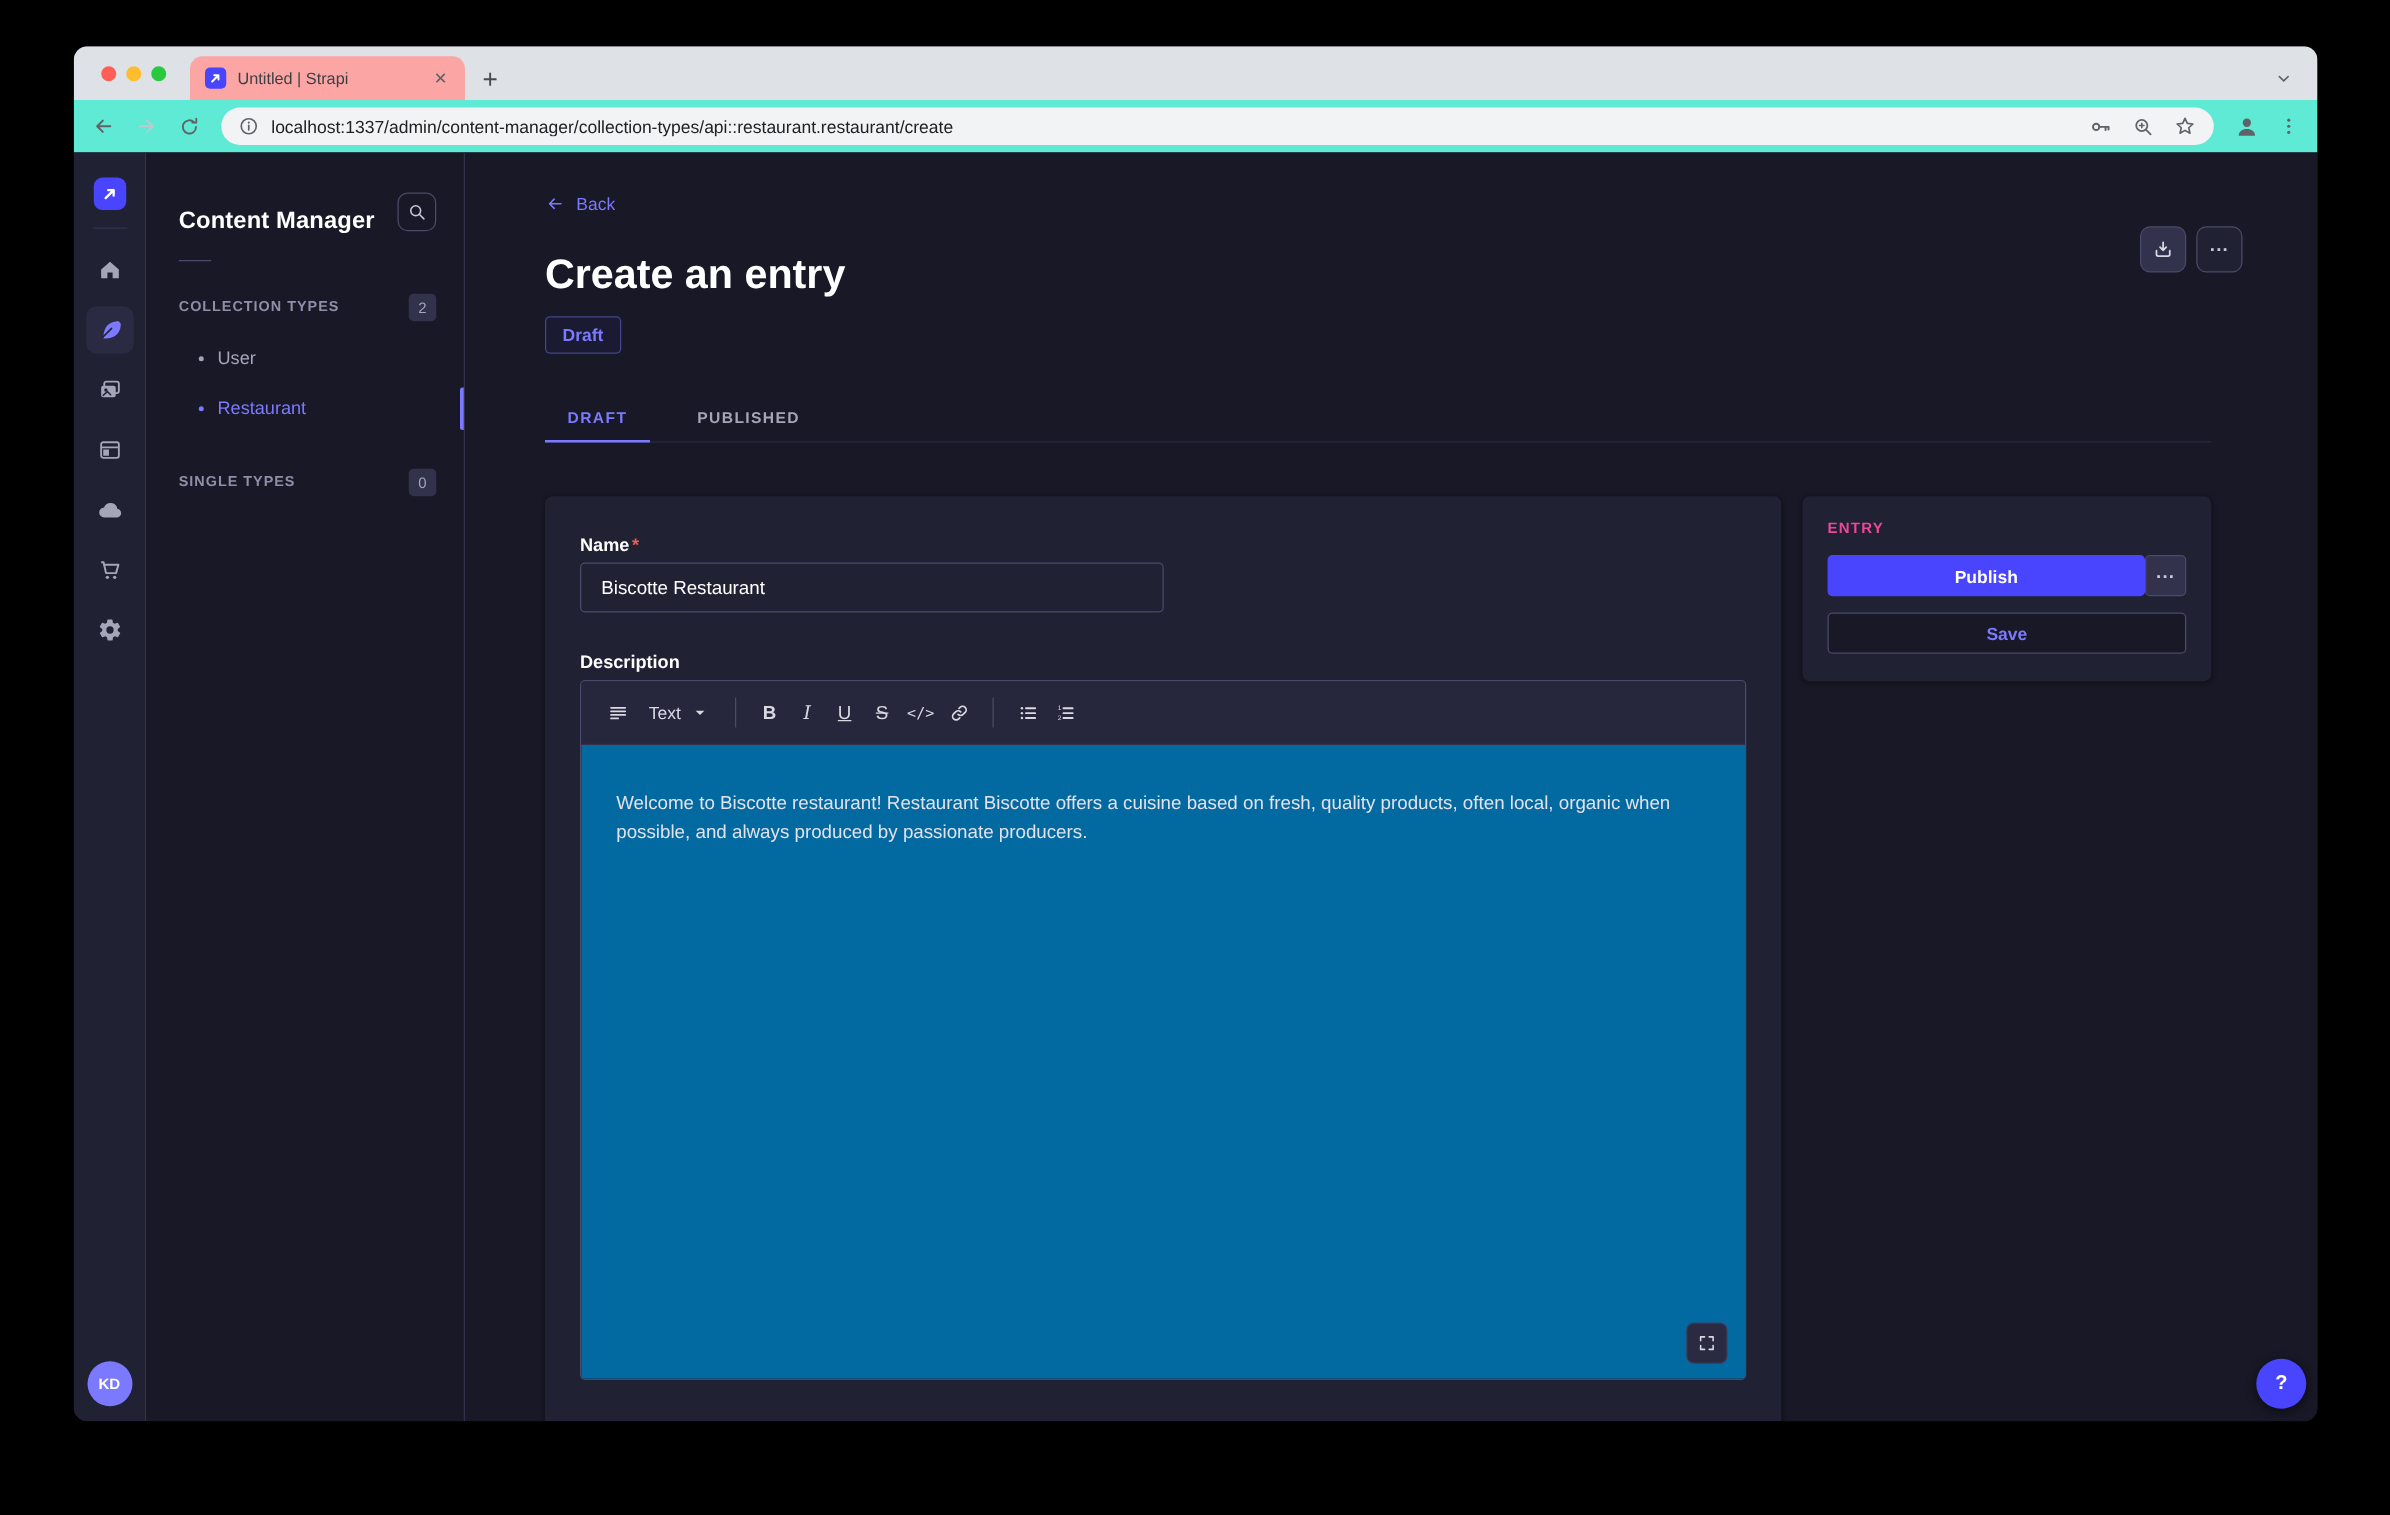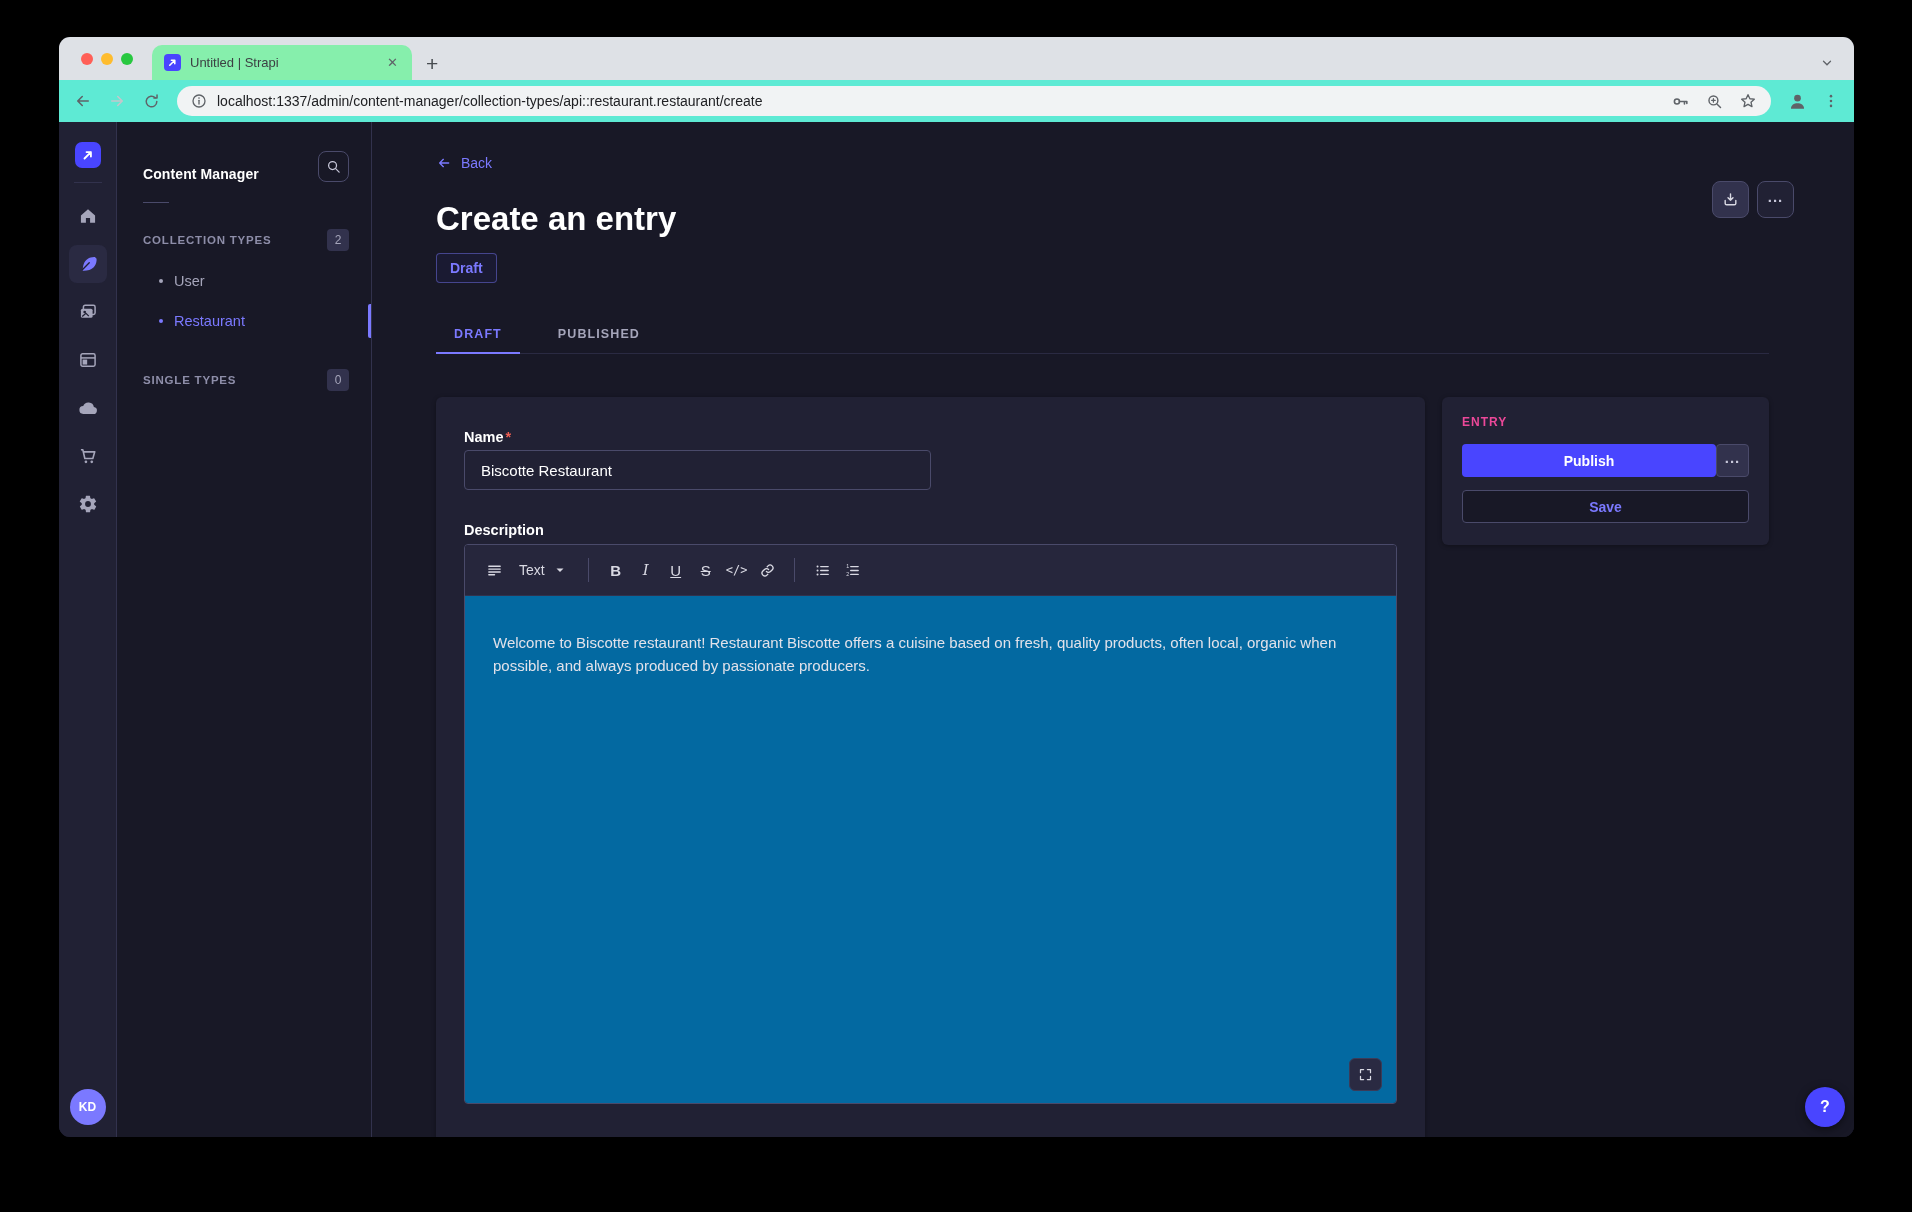--- a/index.html
+++ b/index.html
@@ -8,21 +8,21 @@
 
   
   .window { position:absolute; left:59px; top:37px; width:1795px; height:1100px; border-radius:11px; overflow:hidden; display:flex; flex-direction:column; background:#181826; }
 
   .tabstrip { height:43px; background:#dee1e6; display:flex; align-items:flex-end; flex:none; }
   .traffic { display:flex; gap:8px; align-items:center; padding:0 19px 0 22px; height:43px; }
   .light { width:12px; height:12px; border-radius:50%; display:block; }
   .light.red { background:#ff5f57; }
   .light.yellow { background:#febc2e; }
   .light.green { background:#28c840; }
-  .tab { width:260px; height:35px; background:#86efac; border-radius:10px 10px 0 0; display:flex; align-items:center; gap:9px; padding:0 10px 0 12px; flex:none; }
+  .tab { width:220px; height:35px; background:#fca5a5; border-radius:10px 10px 0 0; display:flex; align-items:center; gap:9px; padding:0 10px 0 12px; flex:none; }
   .favicon { width:17px; height:17px; border-radius:4px; background:#4945ff; display:flex; align-items:center; justify-content:center; flex:none; }
   .tab-title { font-size:13px; color:#3c4043; white-space:nowrap; overflow:hidden; flex:1; }
   .tab-close { font-size:13px; color:#5f6368; padding:2px 4px; cursor:default; }
   .newtab { font-size:21px; color:#474b50; margin:0 0 6px 14px; line-height:1; font-weight:300; }
   .tabstrip .spacer { flex:1; }
   .tab-chevron { margin:0 20px 10px 0; color:#5f6368; display:flex; }
 
   .toolbar { height:42px; background:#5eead4; display:flex; align-items:center; padding:0 14px 0 10px; gap:6px; flex:none; }
   .navbtn { width:28px; height:28px; display:flex; align-items:center; justify-content:center; color:#5f6368; flex:none; }
   .navbtn.disabled { color:#c4c7cb; }
@@ -37,21 +37,21 @@
   .rail { width:58px; background:#212134; border-right:1px solid #32324d; display:flex; flex-direction:column; align-items:center; padding-top:20px; flex:none; }
   .logo { width:26px; height:26px; border-radius:7px; background:#4945ff; display:flex; align-items:center; justify-content:center; flex:none; }
   .rail-div { width:28px; height:1px; background:#32324d; margin:14px 0; }
   .rail-btn { width:38px; height:38px; border-radius:8px; display:flex; align-items:center; justify-content:center; color:#a5a5ba; margin-bottom:10px; flex:none; }
   .rail-btn.active { background:#2a2a42; color:#7b79ff; }
   .rail .spacer { flex:1; }
   .user-avatar { width:36px; height:36px; border-radius:50%; background:#7b79ff; color:#fff; font-size:12px; font-weight:700; display:flex; align-items:center; justify-content:center; margin-bottom:12px; }
 
   .subsidebar { width:255px; background:#181826; border-right:1px solid #32324d; padding-top:28px; flex:none; position:relative; }
   .sub-head { display:flex; align-items:center; justify-content:space-between; padding:0 22px 0 26px; }
-  .sub-title { font-size:14px; font-weight:700; color:#fff; letter-spacing:.1px;margin-top:16px; }
+  .sub-title { font-size:19px; font-weight:700; color:#fff; letter-spacing:.1px;margin-top:16px; }
   .search-btn { width:31px; height:31px; border-radius:8px; border:1px solid #4a4a6a; background:transparent; color:#c7c7d9; display:flex; align-items:center; justify-content:center; }
   .sub-div { width:26px; height:1px; background:#4a4a6a; margin:20px 0 0 26px; }
   .section-label-row { display:flex; align-items:center; justify-content:space-between; padding:0 22px 0 26px; margin:26px 0 10px; }
   .section-label { font-size:11.5px; font-weight:700; letter-spacing:.8px; color:#8e8ea9; }
   .count-badge { min-width:22px; height:22px; padding:0 6px; border-radius:4px; background:#32324d; color:#a5a5ba; font-size:12px; display:flex; align-items:center; justify-content:center; }
   .side-item { height:40px; display:flex; align-items:center; gap:11px; padding-left:42px; font-size:14.5px; color:#a5a5ba; position:relative; }
   .side-item .dot { width:4px; height:4px; border-radius:50%; background:#a5a5ba; flex:none; }
   .side-item.active { color:#7b79ff; }
   .side-item.active .dot { background:#7b79ff; }
   .side-item.active::after { content:""; position:absolute; right:0; top:3px; bottom:3px; width:3px; background:#7b79ff; border-radius:2px 0 0 2px; }

